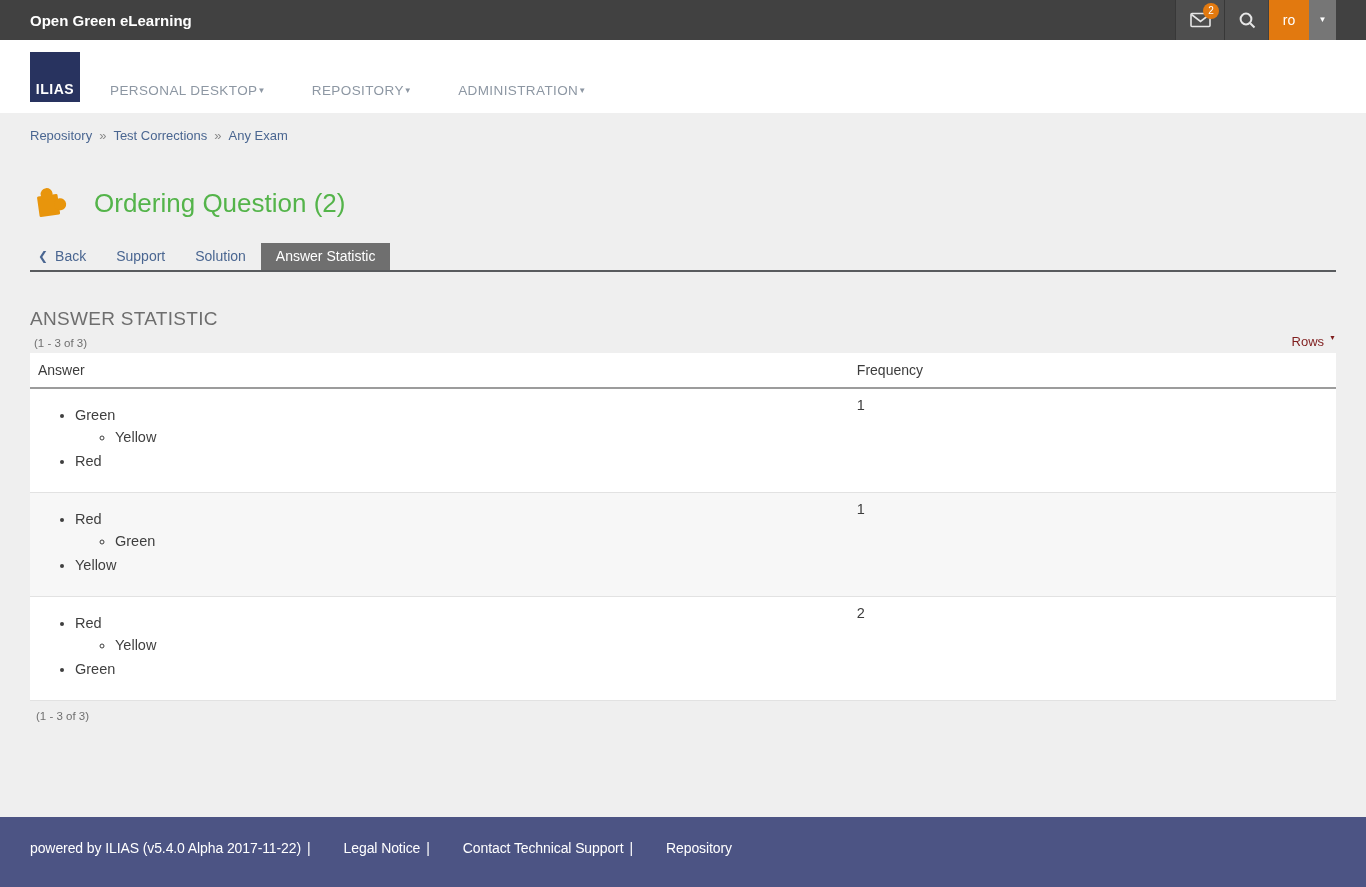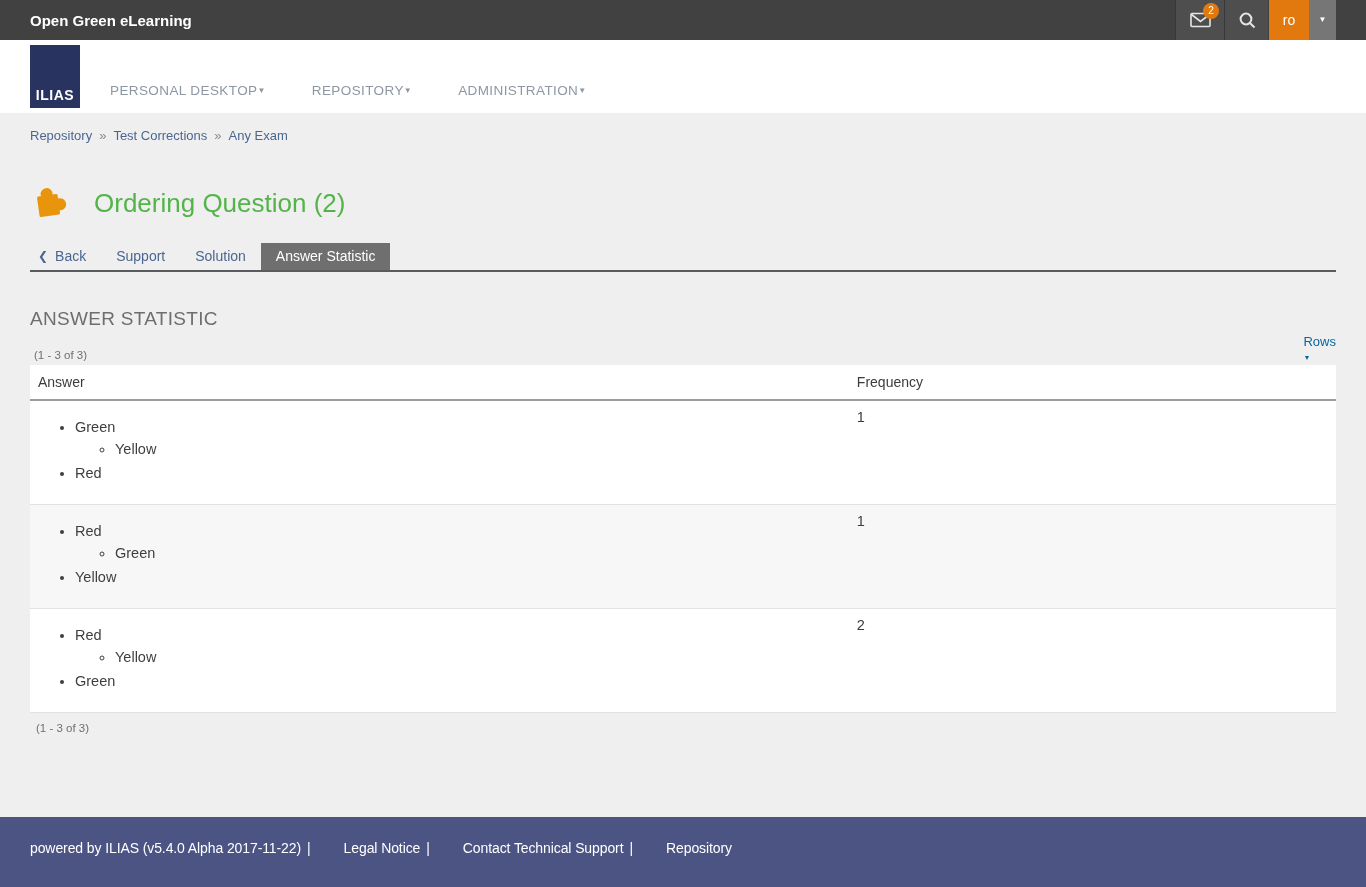--- a/index.html
+++ b/index.html
@@ -37,21 +37,21 @@
     background:#e2790f; color:#fff; font-size:10px; line-height:16px;
     text-align:center; padding:0 2px;
   }
   .caret-glyph { font-size:8px; line-height:1; }
   
   .mainheader {
     height:73px; flex:0 0 73px; background:#ffffff;
     display:flex; align-items:center; padding:0 30px;
   }
   .logo {
-    width:50px; height:63px; background:#28335f; color:#ffffff;
+    width:50px; height:50px; background:#28335f; color:#ffffff;
     display:flex; align-items:flex-end; justify-content:center;
     font-weight:700; font-size:14px; letter-spacing:.5px;
     padding-bottom:5px; cursor:pointer;
   }
   .nav { display:flex; gap:46px; margin-left:30px; align-self:flex-end; padding-bottom:15px; }
   .nav-item {
     color:#8d97a3; font-size:13.5px; letter-spacing:.4px; cursor:pointer;
     display:flex; align-items:center; 
   }
   .nav-item .caret-glyph { color:#8d97a3; }
@@ -73,21 +73,21 @@
     display:flex; align-items:center; gap:7px; white-space:nowrap;
   }
   .tab.back { padding-left:8px; }
   .tab.active { background:#6f6f6f; color:#ffffff; }
   .chevron-left { font-size:12px; line-height:1; }
   
   .section { padding:0 30px; }
   .stat-heading { margin:36px 0 4px; font-size:19px; color:#6e6e6e; font-weight:400; letter-spacing:.3px; }
   .meta-row { display:flex; justify-content:space-between; align-items:flex-end; margin-bottom:4px; }
   .range-text { font-size:11.5px; color:#6f6f6f; padding-left:4px; }
-  .rows-link { font-size:13px; color:#0369a1; text-decoration:none; cursor:pointer; display:flex; gap:5px;flex-direction:column; }
+  .rows-link { font-size:13px; color:#7f1d1d; text-decoration:none; cursor:pointer; display:flex; gap:5px; }
   .rows-link .caret-glyph { font-size:7px; }
   table.stat { width:100%; border-collapse:collapse; background:#ffffff; color:#3c3c3c; }
   table.stat th {
     text-align:left; font-weight:400; font-size:14px;
     padding:9px 8px; border-bottom:2px solid #9c9c9c;
   }
   table.stat th.col-answer { width:62.7%; }
   table.stat tbody tr { border-bottom:1px solid #e2e2e2; }
   table.stat tbody tr.alt { background:#f7f7f7; }
   table.stat td { vertical-align:top; padding:8px; font-size:14.5px; }

